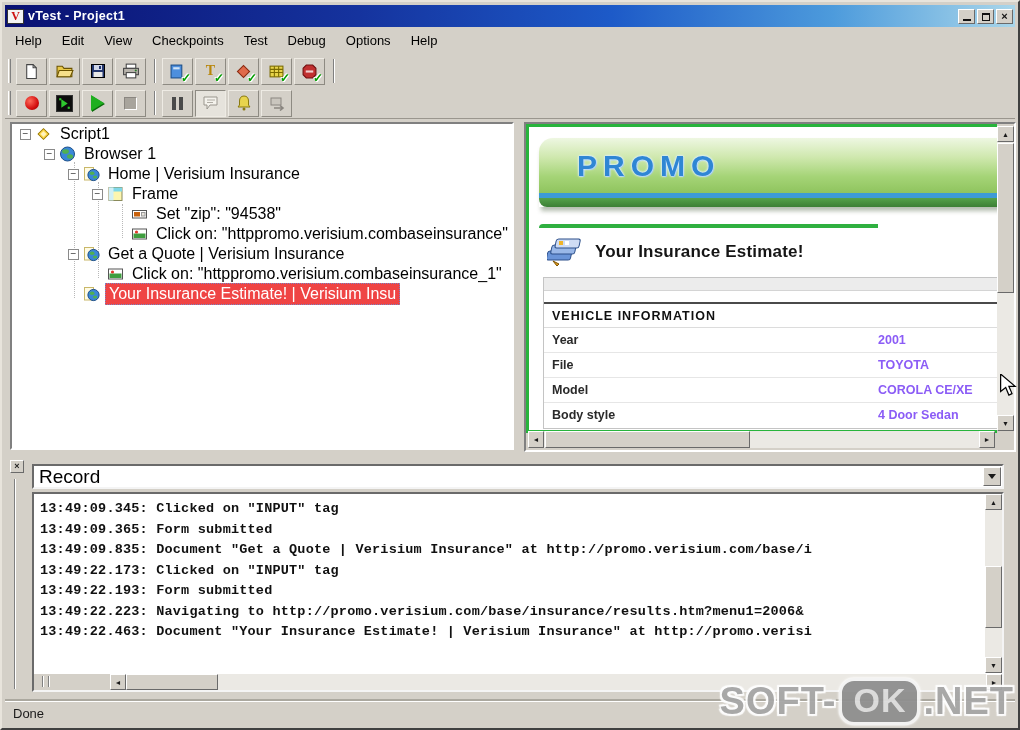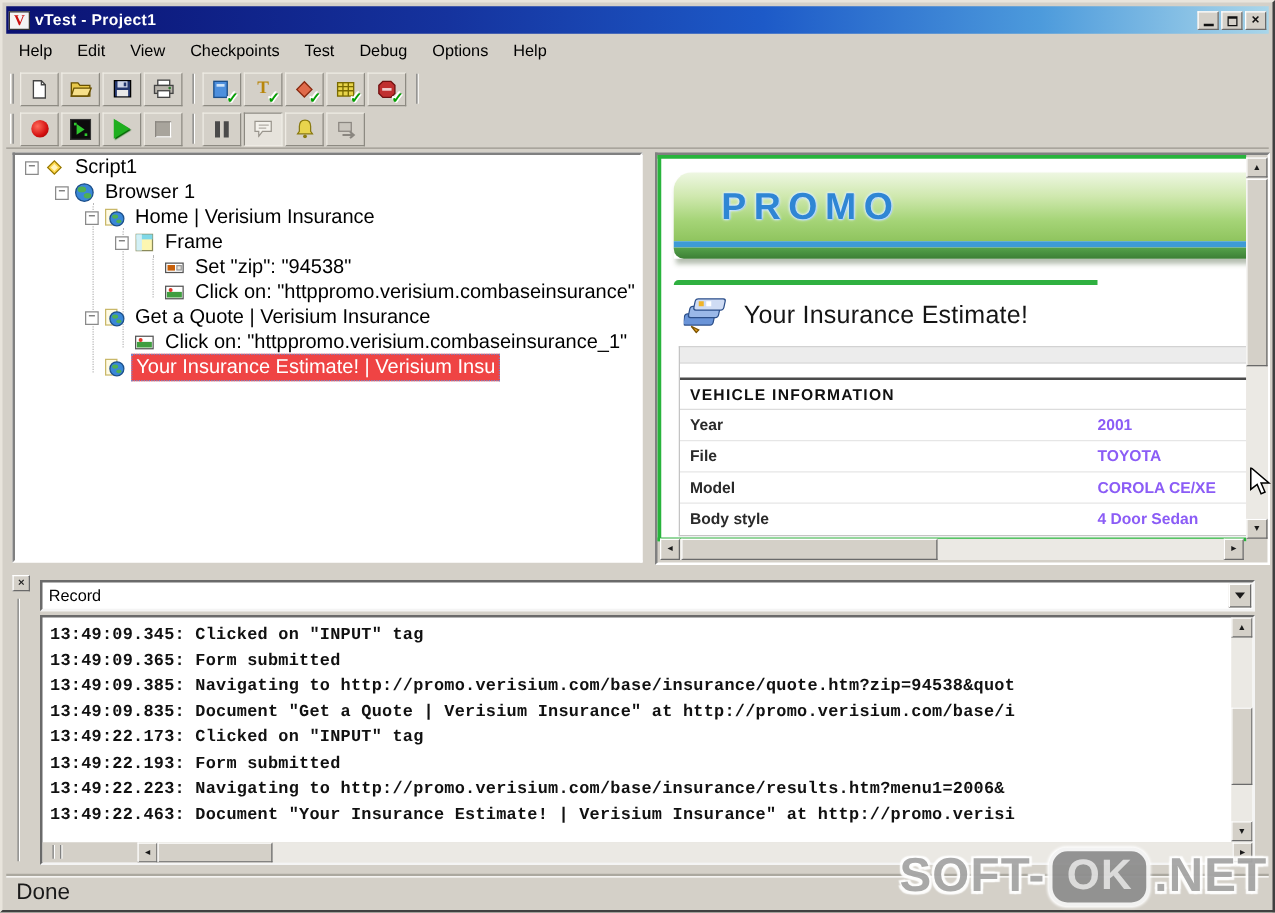--- a/index.html
+++ b/index.html
@@ -62,21 +62,21 @@
     background:linear-gradient(180deg,#eef7e2 0%,#cfe8ae 35%,#a5d477 70%,#8fc45e 100%);
     display:flex; align-items:center; }
   .banner-text { font-size:30px; font-weight:bold; letter-spacing:6px; color:#2f86d4; padding-left:38px;
     text-shadow:0 0 2px #d6ecff,0 0 2px #d6ecff,0 0 3px #eaf5ff,1px 1px 0 #7db6e4; }
   .banner-stripe { height:5px; background:#3d9bd6; }
   .banner-base { height:9px; background:linear-gradient(180deg,#55a24a,#3c7f35); border-radius:0 0 0 8px; }
   .card { margin:17px 0 0 10px; width:115%; background:#fff; border-radius:12px 0 0 0; }
   .card-topline { height:4px; width:63%; background:#2fb040; border-radius:12px 0 0 0; }
   .card-head { display:flex; align-items:center; gap:12px; padding:9px 0 10px 8px; }
   .card-head-icon { width:36px; height:30px; }
-  .card-title { font-size:20px; font-weight:normal; color:#151515; letter-spacing:.2px; }
+  .card-title { font-size:17px; font-weight:bold; color:#151515; letter-spacing:.2px; }
   .vtable { margin-left:4px; border:1px solid #c4c4c4; border-right:none; background:#fff; }
   .vstrip1 { height:13px; background:#ececec; border-bottom:1px solid #d4d4d4; }
   .vstrip2 { height:11px; background:#fff; }
   .vheader { border-top:2px solid #4a4a4a; border-bottom:1px solid #dcdcdc; padding:5px 8px 4px 8px;
     font-size:12.5px; font-weight:bold; letter-spacing:1px; color:#101010; }
   .vrow { position:relative; height:25px; line-height:25px; padding-left:8px; border-bottom:1px solid #e6e6e6;
     font-size:12.5px; font-weight:bold; color:#2a2a2a; }
   .vval { position:absolute; left:334px; top:0; color:#8b5cf6; }
 
   
@@ -90,41 +90,41 @@
   .vsb-up{top:0;} .vsb-down{bottom:0;}
   .hsb-left,.hsb-right { position:absolute; top:0; width:16px; height:17px; }
   .hsb-left{left:0;} .hsb-right{right:0;}
 
   
   .outclose { position:absolute; left:8px; top:458px; width:14px; height:13px; background:#d4d0c8;
     border:1px solid; border-color:#fff #6a6a6a #6a6a6a #fff; font-size:9px; line-height:10px; text-align:center; font-weight:bold; color:#222; }
   .outgroove { position:absolute; left:12px; top:477px; height:210px; width:2px; border-left:1px solid #808080; border-right:1px solid #fff; }
   .combo { position:absolute; left:30px; top:462px; width:972px; height:25px; background:#fff;
     border:2px solid; border-color:#6a6a6a #f4f4f4 #f4f4f4 #6a6a6a; display:flex; align-items:center; }
-  .combo-text { flex:1; font-size:13px; padding-left:5px; color:#000; }
+  .combo-text { flex:1; font-size:19px; padding-left:5px; color:#000; }
   .combo-btn { width:18px; height:19px; margin-right:1px; background:#d4d0c8; border:1px solid;
     border-color:#fff #6a6a6a #6a6a6a #fff; display:flex; align-items:center; justify-content:center; }
   .arrow-down { width:0; height:0; border-left:4px solid transparent; border-right:4px solid transparent; border-top:5px solid #1a1a1a; }
   .logbox { position:absolute; left:30px; top:490px; width:972px; height:200px; background:#fff;
     border:2px solid; border-color:#6a6a6a #f4f4f4 #f4f4f4 #6a6a6a; overflow:hidden; }
   .loglines { position:absolute; left:0; top:0; right:18px; bottom:17px; overflow:hidden; padding:5px 0 0 6px; }
   .logline { font-family:"Liberation Mono",monospace; font-size:13.5px; font-weight:bold; line-height:20.5px;
     white-space:pre; color:#111; letter-spacing:.2px; }
   .log-vsb { position:absolute; right:0; top:0; width:17px; bottom:17px; }
   .log-hsb { position:absolute; left:0; right:0; bottom:0; height:16px; background:#d4d0c8; }
   .log-hsb .flat { position:absolute; left:0; top:0; width:76px; height:16px; background:#d4d0c8; }
   .hgroove { position:absolute; top:2px; height:11px; width:2px; border-left:1px solid #808080; border-right:1px solid #fff; }
   .log-hsb-track { position:absolute; left:76px; right:0; top:0; height:16px; }
   .log-hsb-track .hsb-left{ left:0; height:16px; }
   .log-hsb-track .hsb-right{ right:0; height:16px; }
 
   
   .statusbar { position:absolute; left:3px; right:3px; bottom:3px; height:24px;
     border-top:1px solid #fff; box-shadow:0 -2px 0 #aba89f; display:flex; align-items:center; padding-left:8px; }
-  .statustext { font-size:18px; color:#1a1a1a; }
+  .statustext { font-size:13px; color:#1a1a1a; }
 
   
   .watermark { position:absolute; right:4px; top:676px; display:flex; align-items:center; z-index:60;
     font-weight:bold; font-size:38px; letter-spacing:1px; color:#a6a6a6; opacity:.95;
     text-shadow:0 0 2px #fff,0 0 3px #fff,2px 2px 1px #fff,-2px -2px 1px #fff,2px -2px 1px #fff,-2px 2px 1px #fff; }
   .wm-badge { background:#8f8f8f; color:#dcdcdc; border:3px solid #f4f4f4; border-radius:15px;
     padding:0 11px 2px 11px; margin:0 3px; font-size:34px; text-shadow:none;
     box-shadow:0 0 3px #fff,0 0 2px #fff; }
 
   
@@ -444,21 +444,20 @@
     <span class="combo-text">Record</span>
     <span class="combo-btn">
         <span class="arrow-down"></span>
       </span>
   </div>
 
   <div class="logbox">
     <div class="loglines">
       <div class="logline">13:49:09.345: Clicked on "INPUT" tag</div>
       <div class="logline">13:49:09.365: Form submitted</div>
-      <div class="logline">13:49:09.385: Navigating to http://promo.verisium.com/base/insurance/quote.htm?zip=94538&amp;quot</div>
       <div class="logline">13:49:09.835: Document "Get a Quote | Verisium Insurance" at http://promo.verisium.com/base/i</div>
       <div class="logline">13:49:22.173: Clicked on "INPUT" tag</div>
       <div class="logline">13:49:22.193: Form submitted</div>
       <div class="logline">13:49:22.223: Navigating to http://promo.verisium.com/base/insurance/results.htm?menu1=2006&amp;</div>
       <div class="logline">13:49:22.463: Document "Your Insurance Estimate! | Verisium Insurance" at http://promo.verisi</div>
     </div>
     <div class="log-vsb sbtrack">
       <span class="sbbtn" style="position:absolute;top:0;left:0;width:17px;height:16px;">▲</span>
       <span class="sbthumb" style="position:absolute;left:0;top:72px;width:17px;height:62px;"></span>
       <span class="sbbtn" style="position:absolute;bottom:0;left:0;width:17px;height:16px;">▼</span>

